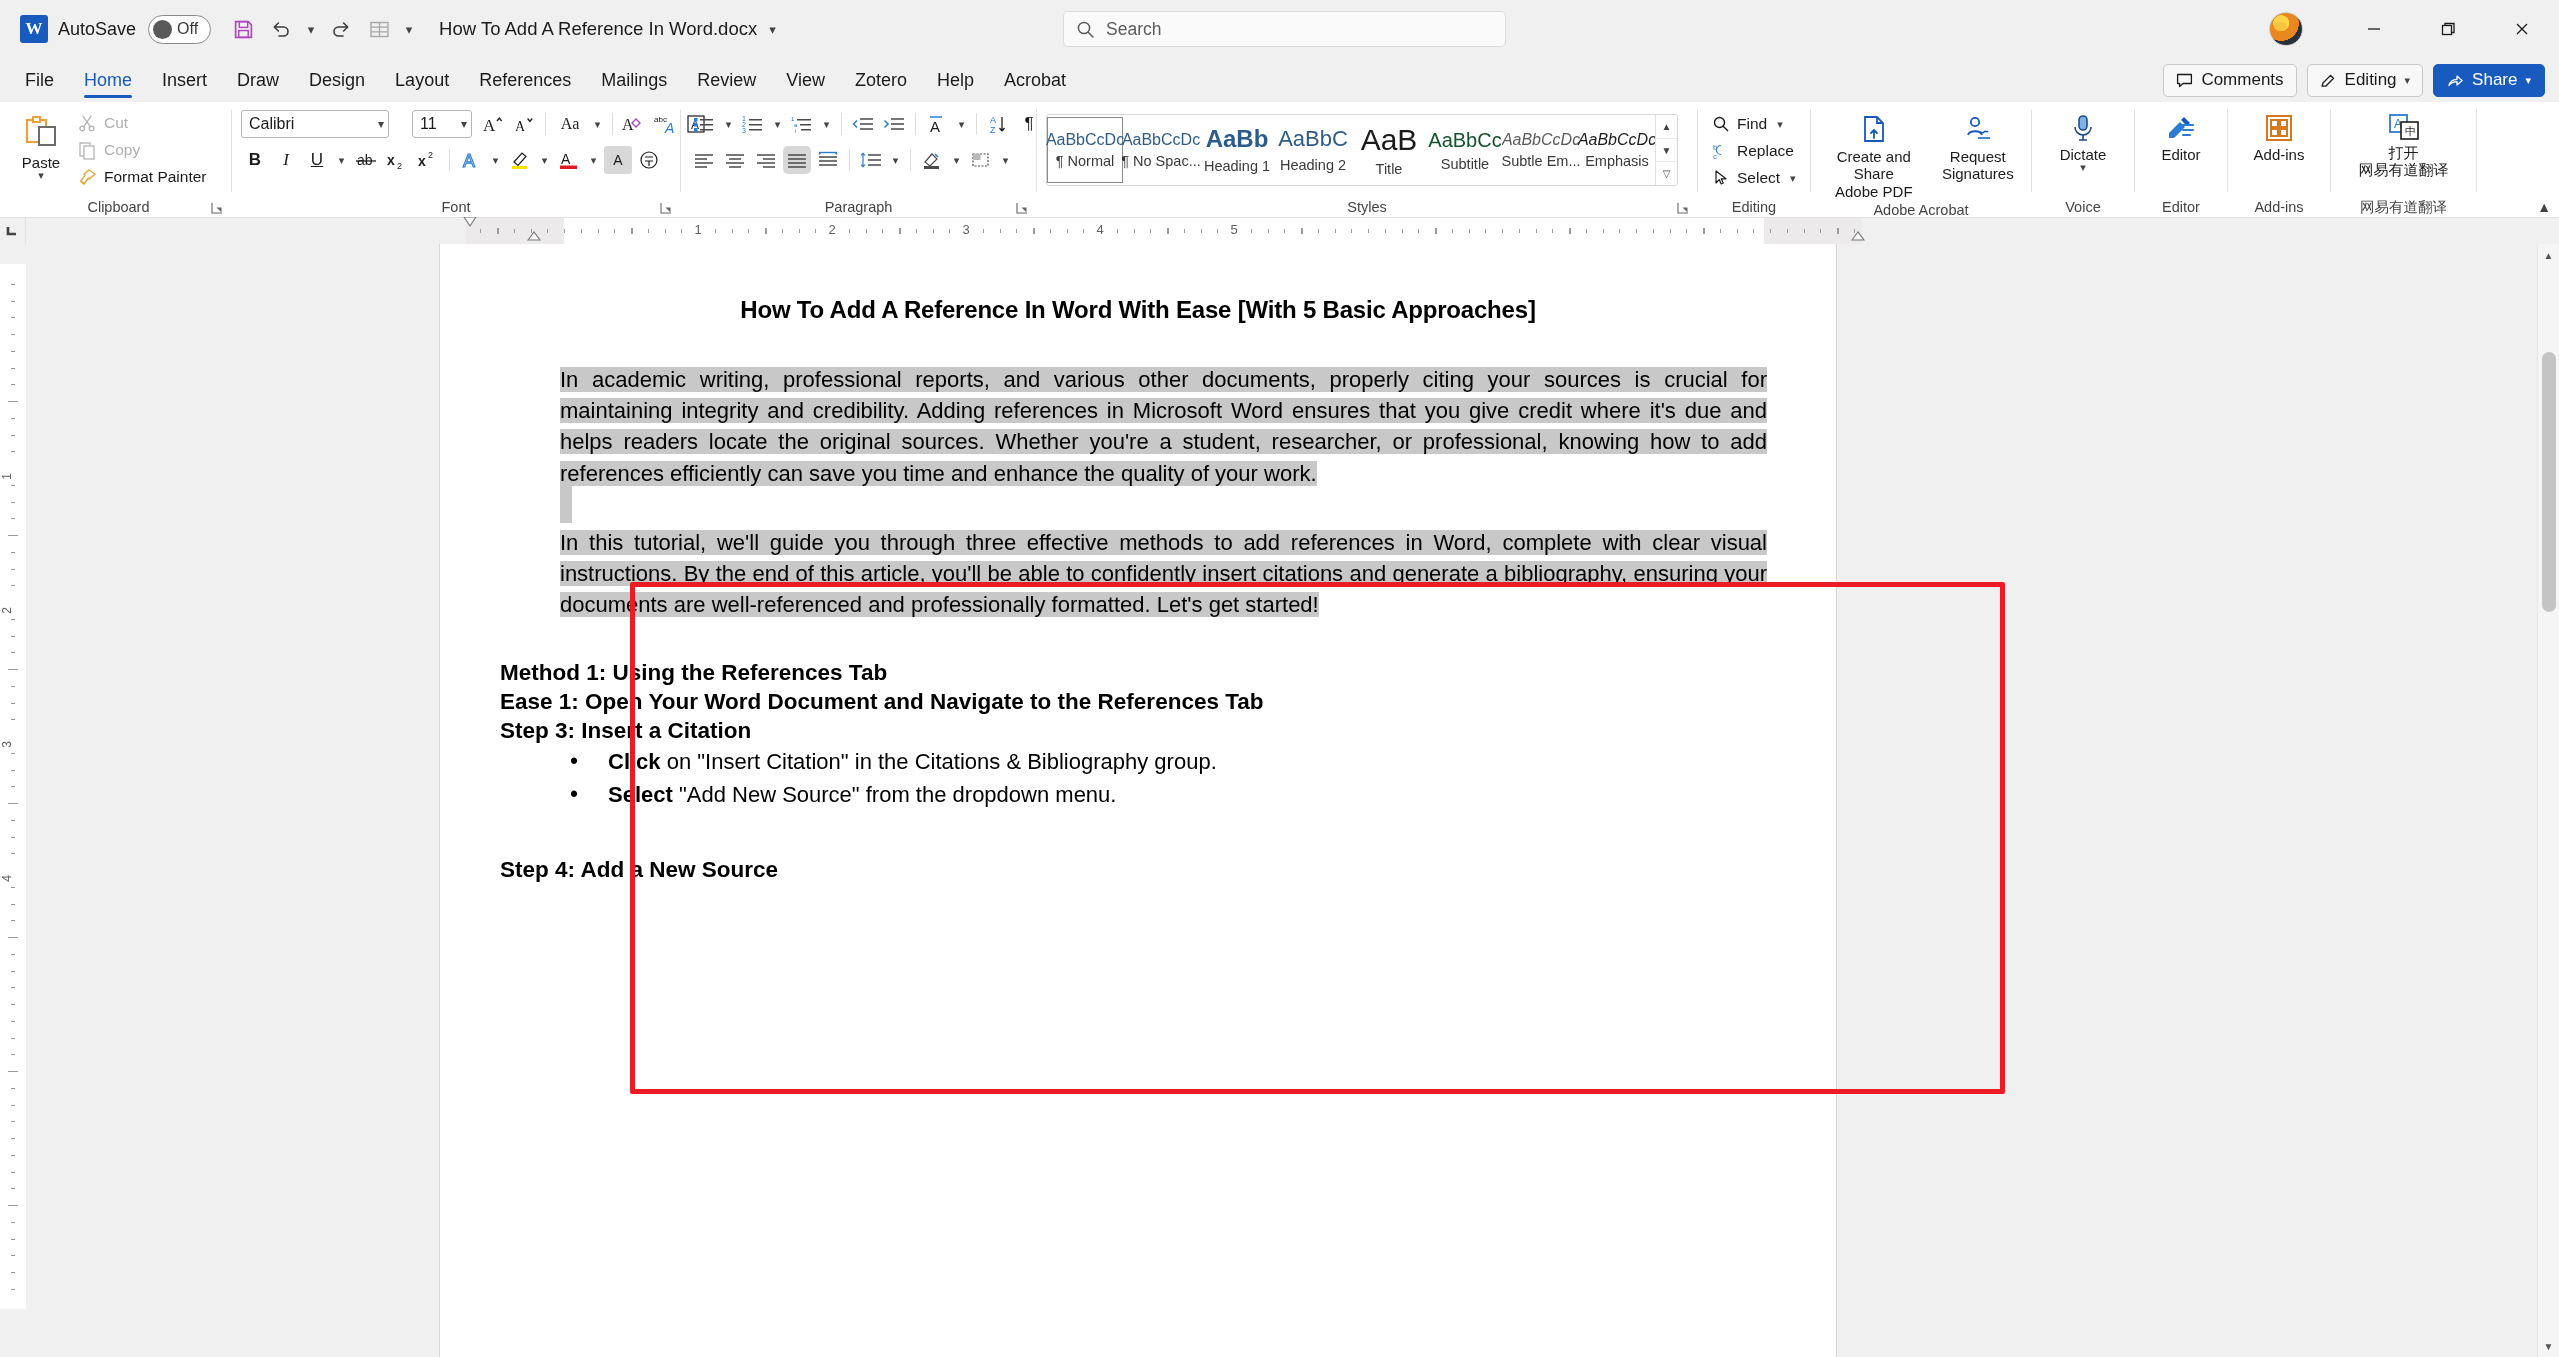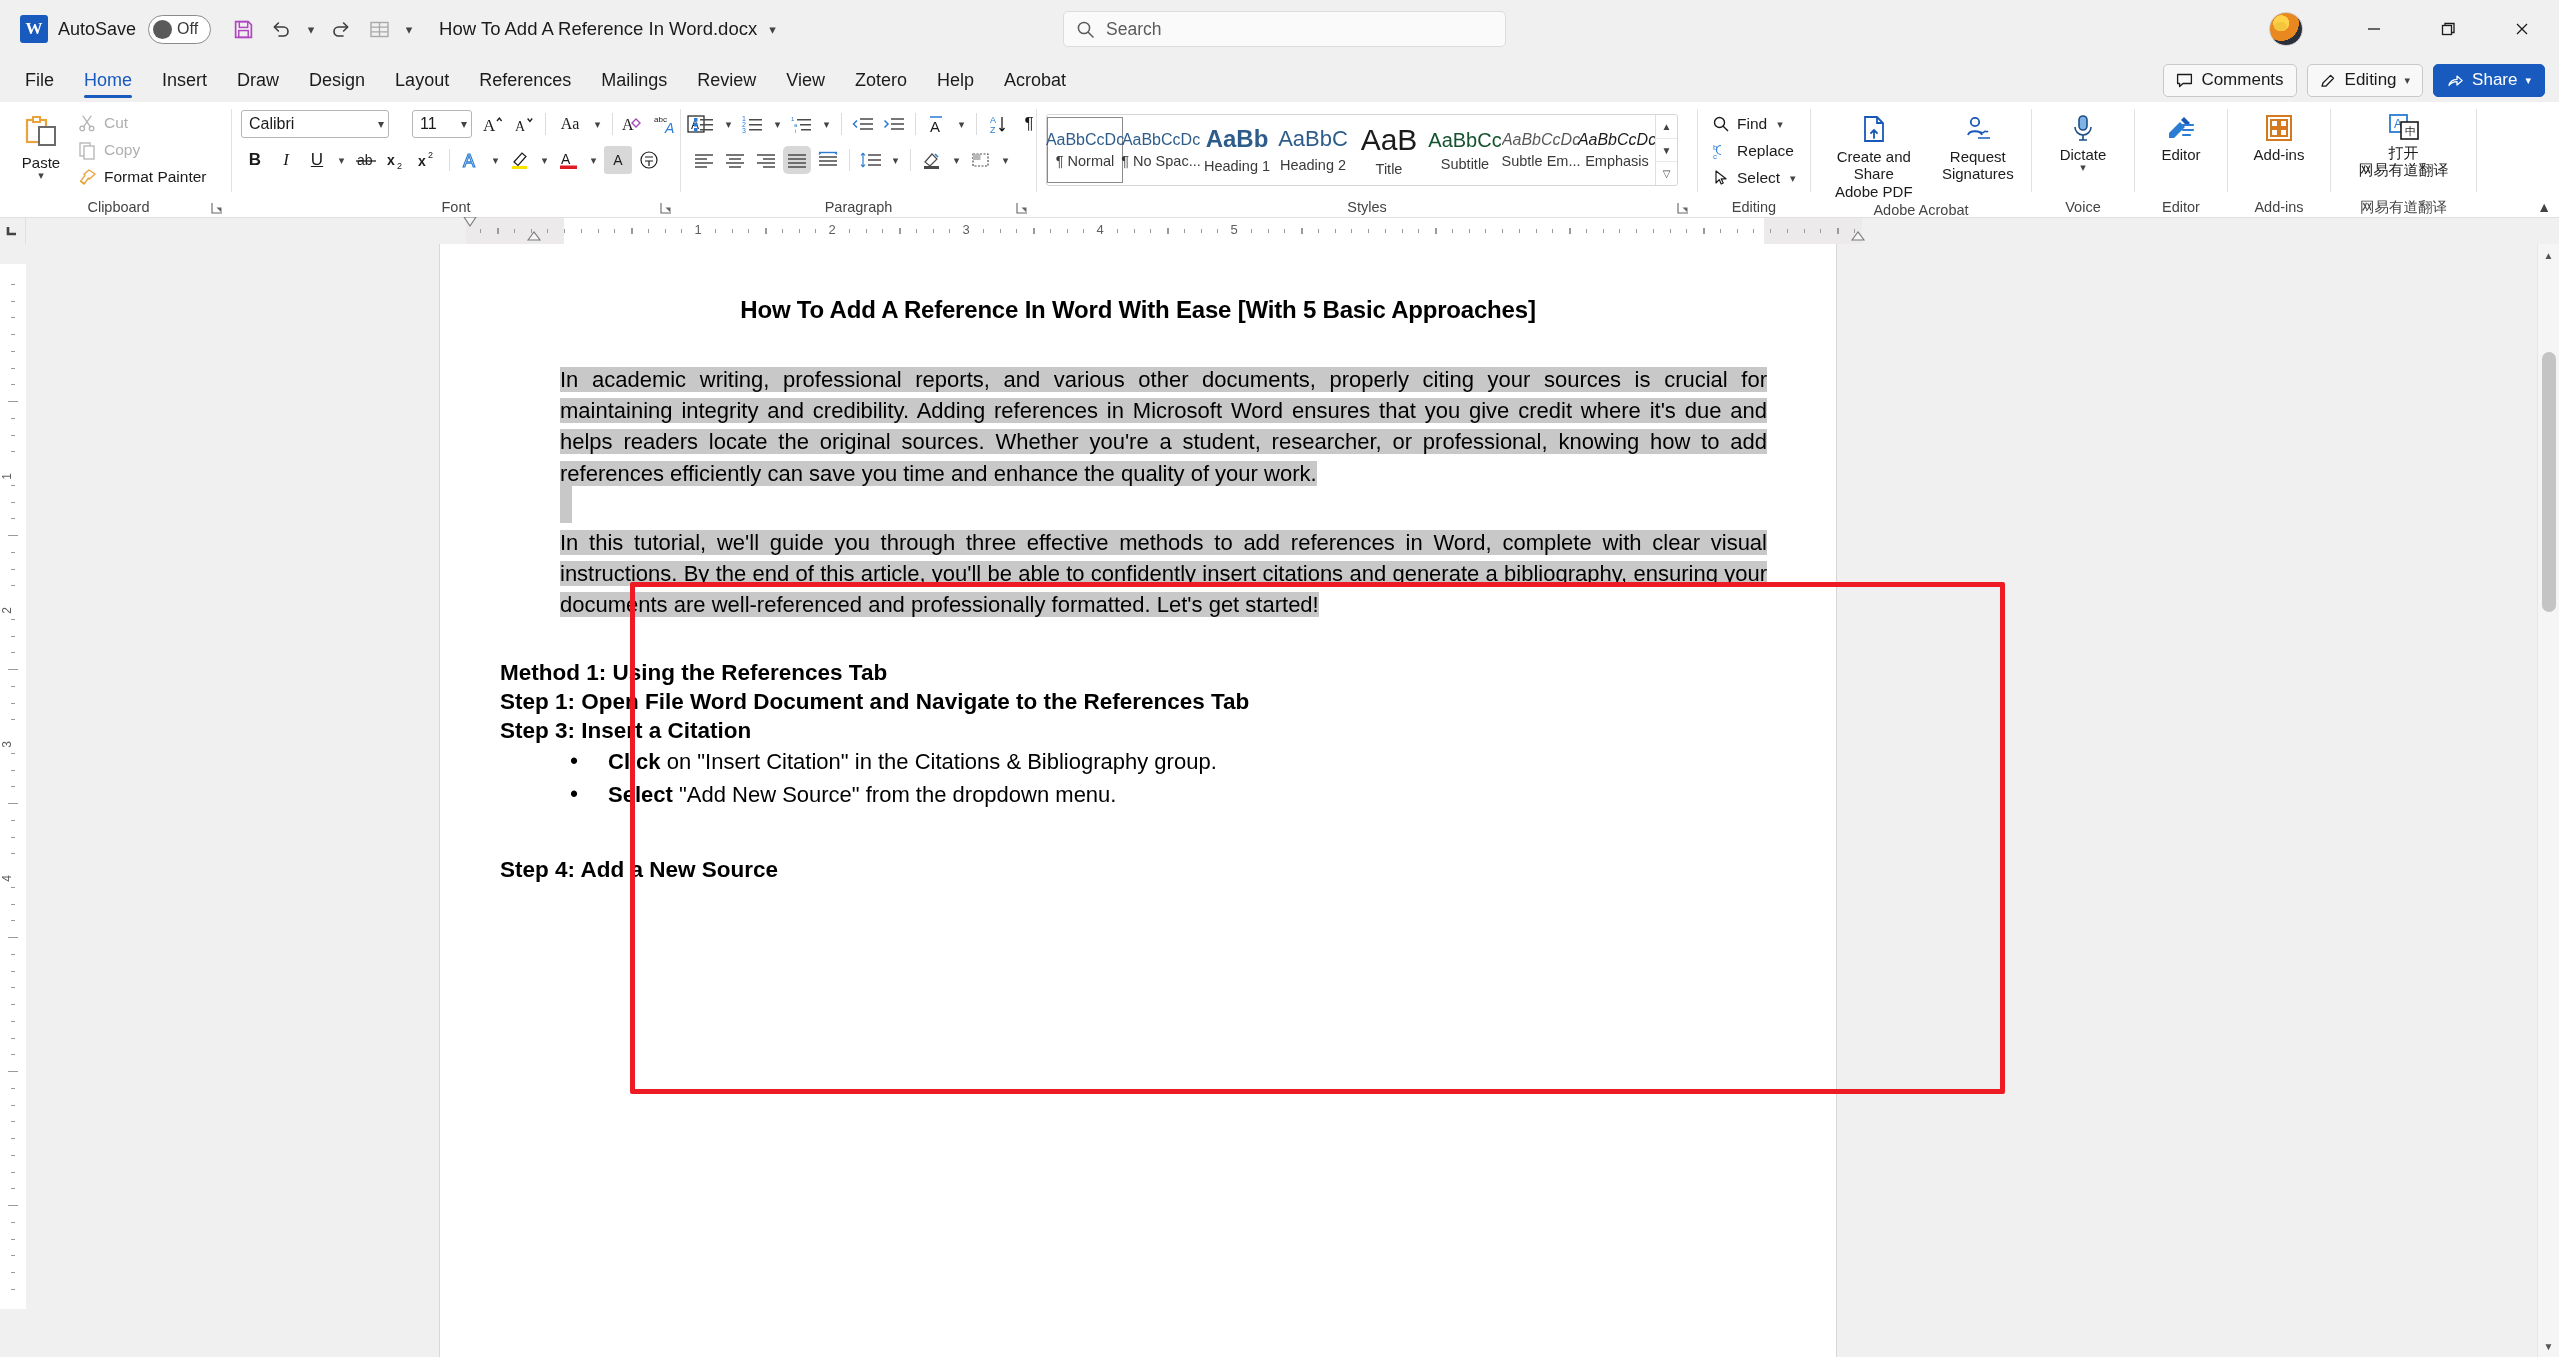--- a/index.html
+++ b/index.html
@@ -987,21 +987,21 @@
           <div style="height:24px"></div>
 
           <div class="para-indent-block">
             <p class="body"><span class="hl">In this tutorial, we'll guide you through three effective methods to add references in Word, complete with clear visual instructions. By the end of this article, you'll be able to confidently insert citations and generate a bibliography, ensuring your documents are well-referenced and professionally formatted. Let's get started!</span></p>
           </div>
 
           <div style="height:36px"></div>
 
           <h3>Method 1: Using the References Tab</h3>
 
-          <h3>Step 1: Open File Word Document and Navigate to the References Tab</h3>
+          <h3>Ease 1: Open Your Word Document and Navigate to the References Tab</h3>
 
           <h3>Step 3: Insert a Citation</h3>
           <ul>
             <li><b>Click</b><span> on "Insert Citation" in the Citations &amp; Bibliography group.</span></li>
             <li><b>Select</b><span> "Add New Source" from the dropdown menu.</span></li>
           </ul>
 
           <div style="height:42px"></div>
           <h3>Step 4: Add a New Source</h3>
 

